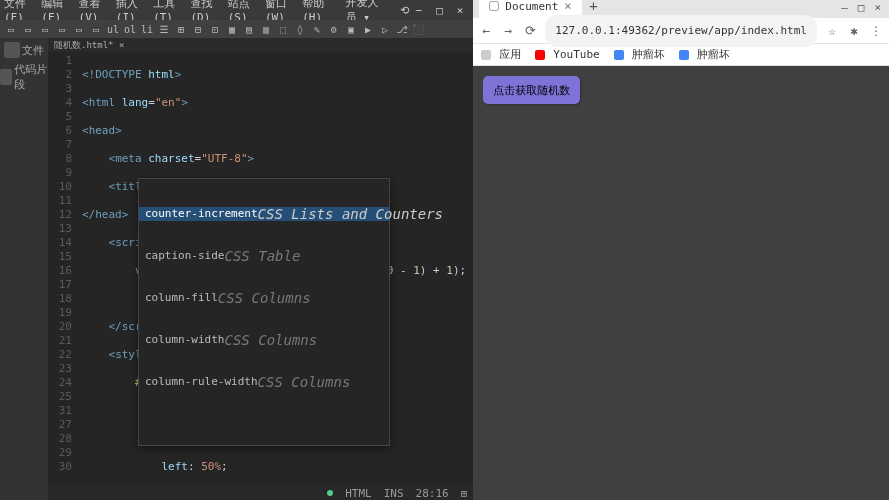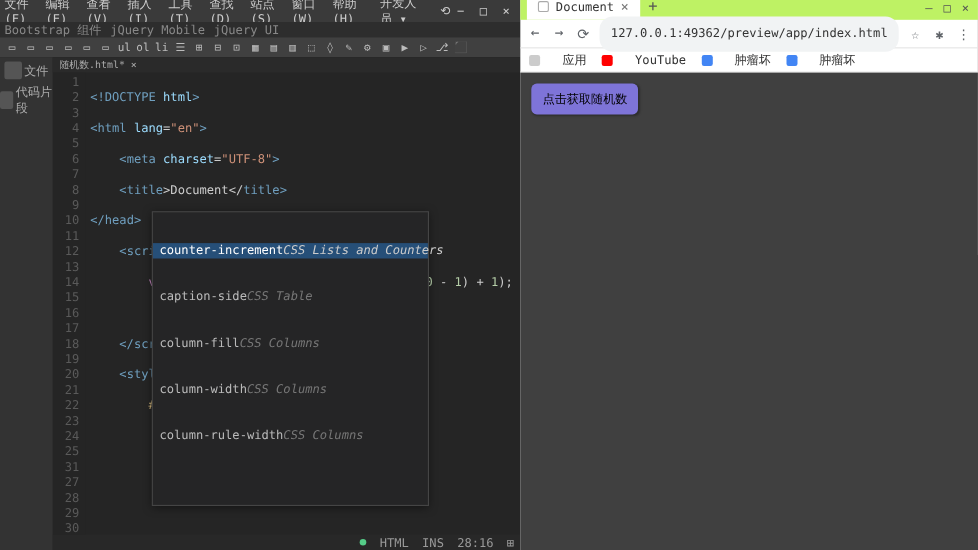--- a/index.html
+++ b/index.html
@@ -27,37 +27,37 @@
 .t-str{color:#ce9178}
 .t-kw{color:#c586c0}
 .t-fn{color:#dcdcaa}
 .t-num{color:#b5cea8}
 .t-sel{color:#d7ba7d}
 .t-prop{color:#9cdcfe}
 .t-val{color:#ce9178}
 .intelli{position:absolute;left:90px;top:126px;width:252px;background:#252526;border:1px solid #454545;box-shadow:0 2px 8px rgba(0,0,0,.5);font-size:10px}
 .intelli .row{display:flex;justify-content:flex-start;padding:0 6px;color:#bbb}
 .intelli .row.sel{background:#264f78;color:#fff}
-.intelli .row .r{color:#777;font-style:italic;font-size:11px}
+.intelli .row .r{color:#777;font-style:italic;font-size:14px}
 .intelli .row.sel .r{color:#ccc}
 .status{height:14px;background:#282828;display:flex;align-items:center;justify-content:flex-end;gap:12px;padding:0 6px;color:#999;font-size:9px}
 .status .dot{width:6px;height:6px;border-radius:50%;background:#5c8}
-.btabs{height:18px;background:#bef264;display:flex;align-items:flex-end}
+.btabs{height:18px;background:#e5e5e5;display:flex;align-items:flex-end}
 .btab{height:24px;background:#fff;border-radius:6px 6px 0 0;display:flex;align-items:center;padding:0 10px;font-size:11px;color:#333;margin-left:6px;gap:6px}
 .btab .close{color:#777;font-size:12px}
 .btab .fav{width:10px;height:10px;border:1px solid #aaa;border-radius:2px}
 .newtab{width:24px;text-align:center;color:#555;font-size:14px;line-height:24px}
 .btabs .sp{flex:1}
 .bwc{display:flex;gap:10px;padding:0 8px 4px 0;color:#555;font-size:11px}
 .addr{height:26px;display:flex;align-items:center;padding:0 6px;gap:8px;border-bottom:1px solid #e4e4e4;color:#5f6368}
 .addr .nav{font-size:13px;width:14px;text-align:center}
 .addr .url{flex:1;background:#f1f3f4;border-radius:12px;height:18px;display:flex;align-items:center;padding:16px 10px;font-size:11px;color:#333}
 .addr .trail{font-size:12px;width:14px;text-align:center}
 .bmk{height:22px;display:flex;align-items:center;padding:0 8px;gap:14px;border-bottom:1px solid #e4e4e4;color:#333;font-size:10px}
-.bmk .it{display:flex;align-items:center;gap:20px}
+.bmk .it{display:flex;align-items:center;gap:8px}
 .bmk .it .bic{width:10px;height:10px;background:#ccc;border-radius:2px}
 .bmk .it.y .bic{background:#f00}
 .bmk .it.u .bic{background:#4285f4}
 .bpage{flex:1;background:#404040;padding:10px}
 .pagebtn{height:28px;padding:0 10px;background:#7e74d8;border:none;border-radius:5px;color:#000;font-size:11px;display:inline-flex;align-items:center;box-shadow:1px 1px 2px rgba(0,0,0,.3)}
 </style>
 </head>
 <body>
 
 <div class="left">
@@ -72,25 +72,20 @@
     <span>窗口(W)</span>
     <span>帮助(H)</span>
     <span class="sp"></span>
     <span>开发人员 ▾</span>
     <span style="margin:0 6px">⟲</span>
     <div class="winctrl">
       <span>−</span>
       <span>□</span>
       <span>×</span>
     </div>
-  </div>
-  <div class="tabbar">
-    <span>Bootstrap 组件</span>
-    <span>jQuery Mobile</span>
-    <span>jQuery UI</span>
   </div>
   <div class="toolbar">
     <span class="ico">▭</span>
       <span class="ico">▭</span>
       <span class="ico">▭</span>
       <span class="ico">▭</span>
       <span class="ico">▭</span>
       <span class="ico">▭</span>
       <span class="ico">ul</span>
       <span class="ico">ol</span>
@@ -154,20 +149,21 @@
             <div>25</div>
             <div>31</div>
             <div>27</div>
             <div>28</div>
             <div>29</div>
             <div>30</div>
           </div>
         <div class="src">
 <div><span class="t-tag">&lt;!DOCTYPE </span><span class="t-attr">html</span><span class="t-tag">&gt;</span></div>
 <div><span class="t-tag">&lt;</span><span class="t-tag">html </span><span class="t-attr">lang</span><span>=</span><span class="t-str">"en"</span><span class="t-tag">&gt;</span></div>
+<div><span class="t-tag">&lt;</span><span class="t-tag">head</span><span class="t-tag">&gt;</span></div>
 <div><span class="t-tag">    &lt;</span><span class="t-tag">meta </span><span class="t-attr">charset</span><span>=</span><span class="t-str">"UTF-8"</span><span class="t-tag">&gt;</span></div>
 <div><span class="t-tag">    &lt;</span><span class="t-tag">title</span><span>&gt;Document&lt;/</span><span class="t-tag">title</span><span class="t-tag">&gt;</span></div>
 <div><span class="t-tag">&lt;/</span><span class="t-tag">head</span><span class="t-tag">&gt;</span></div>
 <div><span class="t-tag">    &lt;</span><span class="t-tag">script</span><span class="t-tag">&gt;</span></div>
 <div><span class="t-kw">        var</span><span> num = Math.</span><span class="t-fn">floor</span><span>(Math.</span><span class="t-fn">random</span><span>()*(</span><span class="t-num">100</span><span> - </span><span class="t-num">1</span><span>) + </span><span class="t-num">1</span><span>);</span></div>
 <div> </div>
 <div><span class="t-tag">    &lt;/</span><span class="t-tag">script</span><span class="t-tag">&gt;</span></div>
 <div><span class="t-tag">    &lt;</span><span class="t-tag">style</span><span class="t-tag">&gt;</span></div>
 <div><span class="t-sel">        #a{</span></div>
 <div><span class="t-prop">            position</span><span>: </span><span class="t-val">absolute</span><span>;</span></div>

